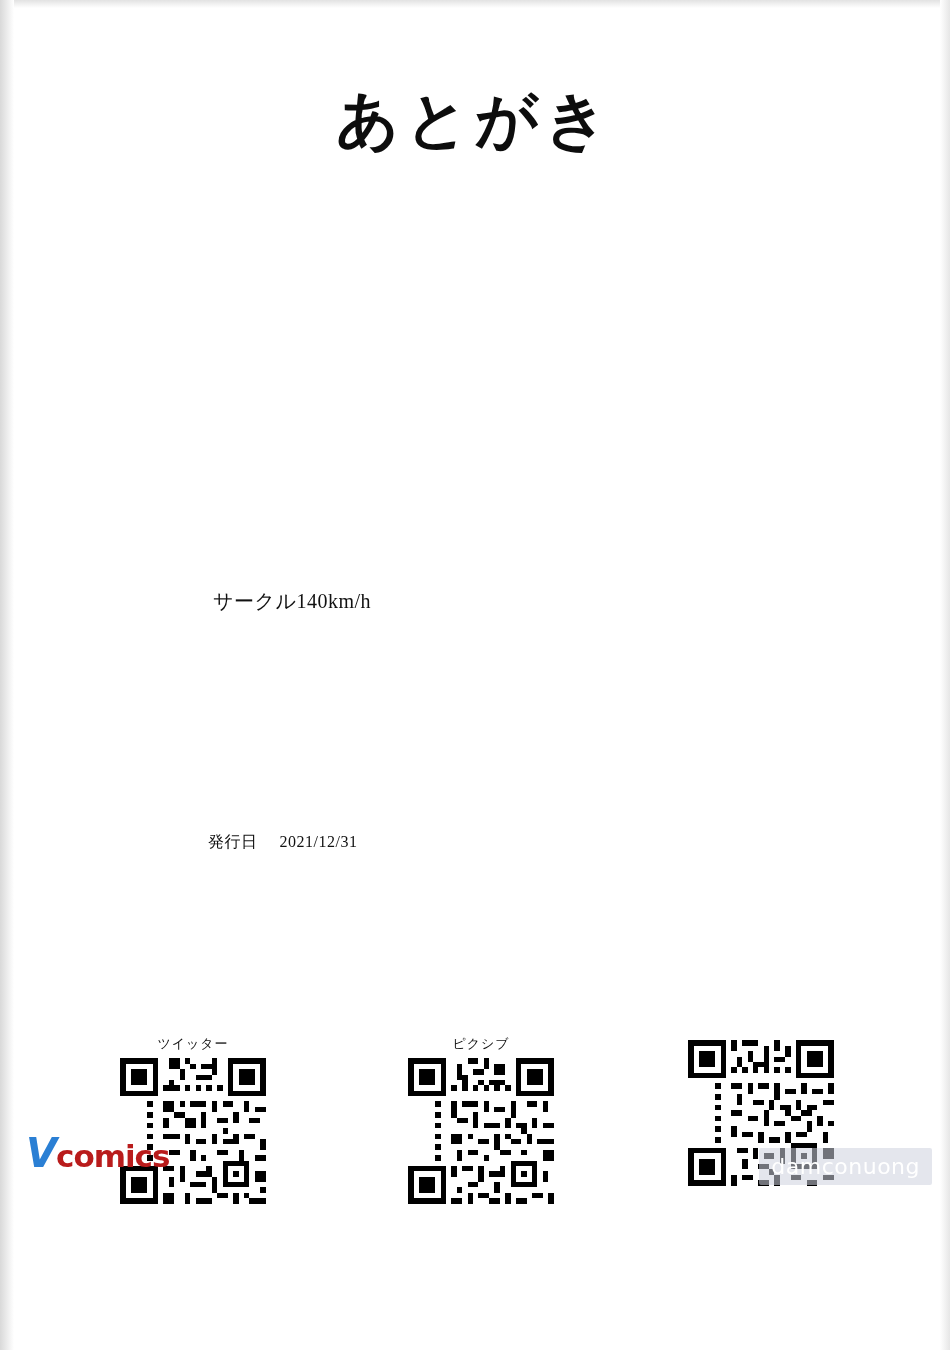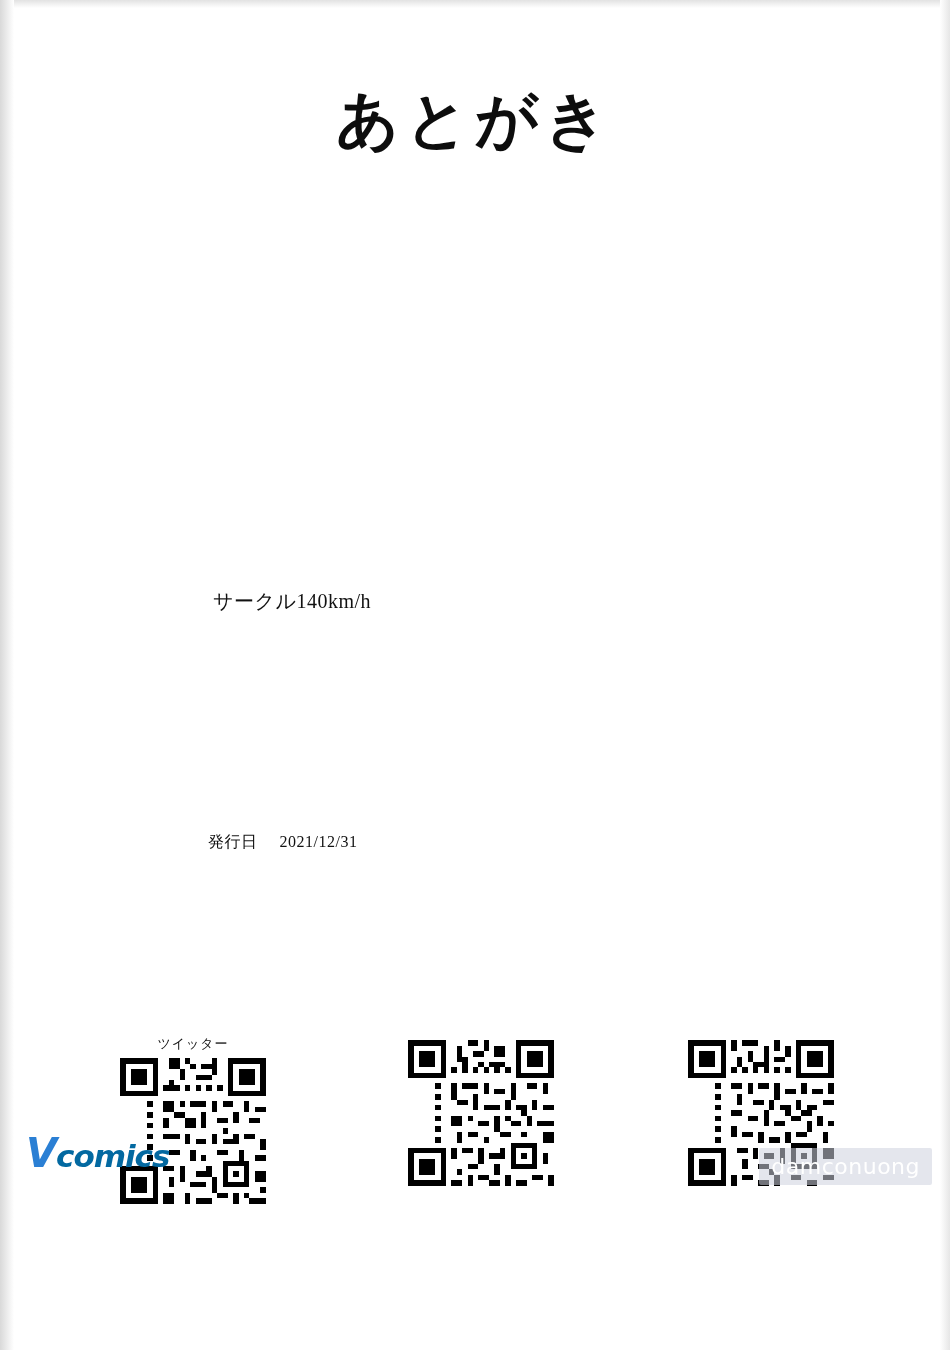--- a/index.html
+++ b/index.html
@@ -150,22 +150,21 @@
     font-style: italic;
     line-height: 1;
   }
   .wm-vcomics .v-text {
     position: absolute;
     left: 30px;
     top: 10px;
     font-family: "DejaVu Sans", sans-serif;
     font-size: 31px;
     font-weight: 700;
-    font-style: italic;
-    color: #0369a1;
+    color: #b91c1c;
     letter-spacing: -1px;
     line-height: 1;
   }
   .wm-vcomics .v-sub {
     position: absolute;
     left: 34px;
     top: 34px;
     font-family: "DejaVu Sans", sans-serif;
     font-size: 11px;
     color: #6f6f6f;
@@ -301,20 +300,21 @@
             <rect x="24" y="26" width="1" height="1"></rect>
               <rect x="27" y="25" width="1" height="1"></rect>
             <rect x="20" y="14" width="1" height="1"></rect>
               <rect x="22" y="15" width="1" height="1"></rect>
           </g>
         </svg>
       </div>
     </div>
 
     <div class="qr-item i1">
+      <div class="qr-label">ピクシブ</div>
       <div class="qr-code">
         <svg viewBox="0 0 29 29" width="156" height="156" shape-rendering="crispEdges" aria-hidden="true">
           <rect width="29" height="29" fill="#ffffff"></rect>
           <g fill="#000000">
             <rect x="1" y="1" width="7" height="1"></rect>
               <rect x="1" y="7" width="7" height="1"></rect>
             <rect x="1" y="1" width="1" height="7"></rect>
               <rect x="7" y="1" width="1" height="7"></rect>
             <rect x="3" y="3" width="3" height="3"></rect>
             <rect x="21" y="1" width="7" height="1"></rect>

